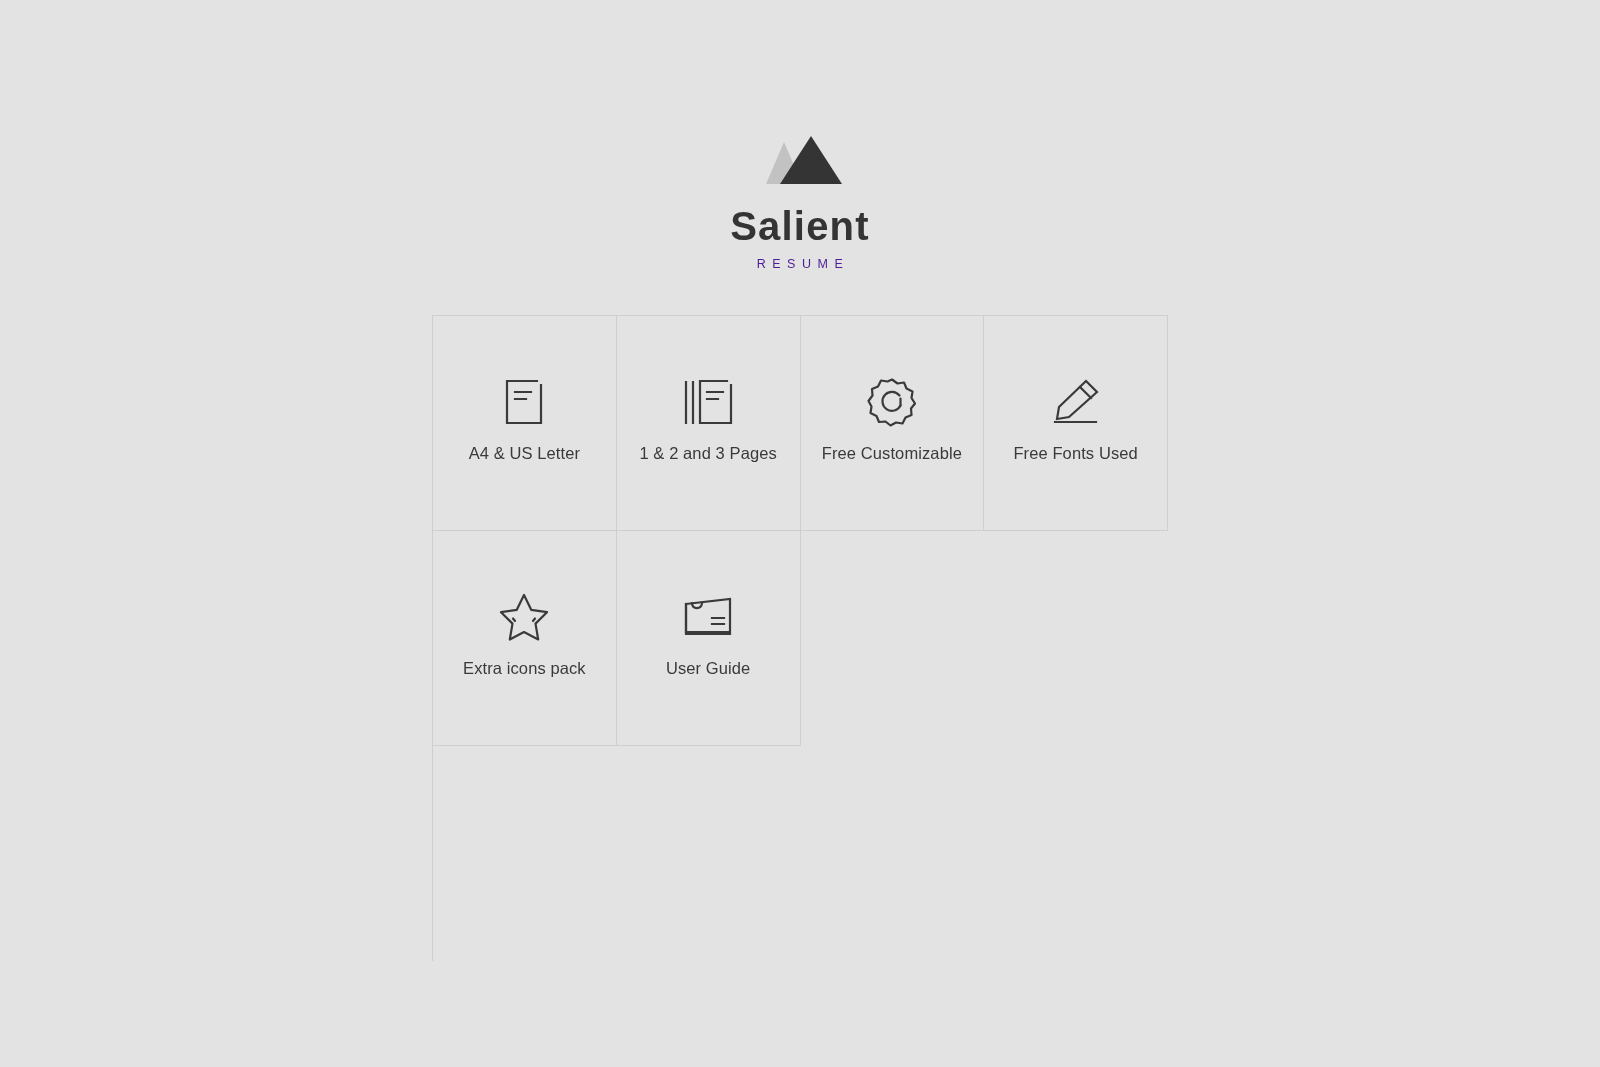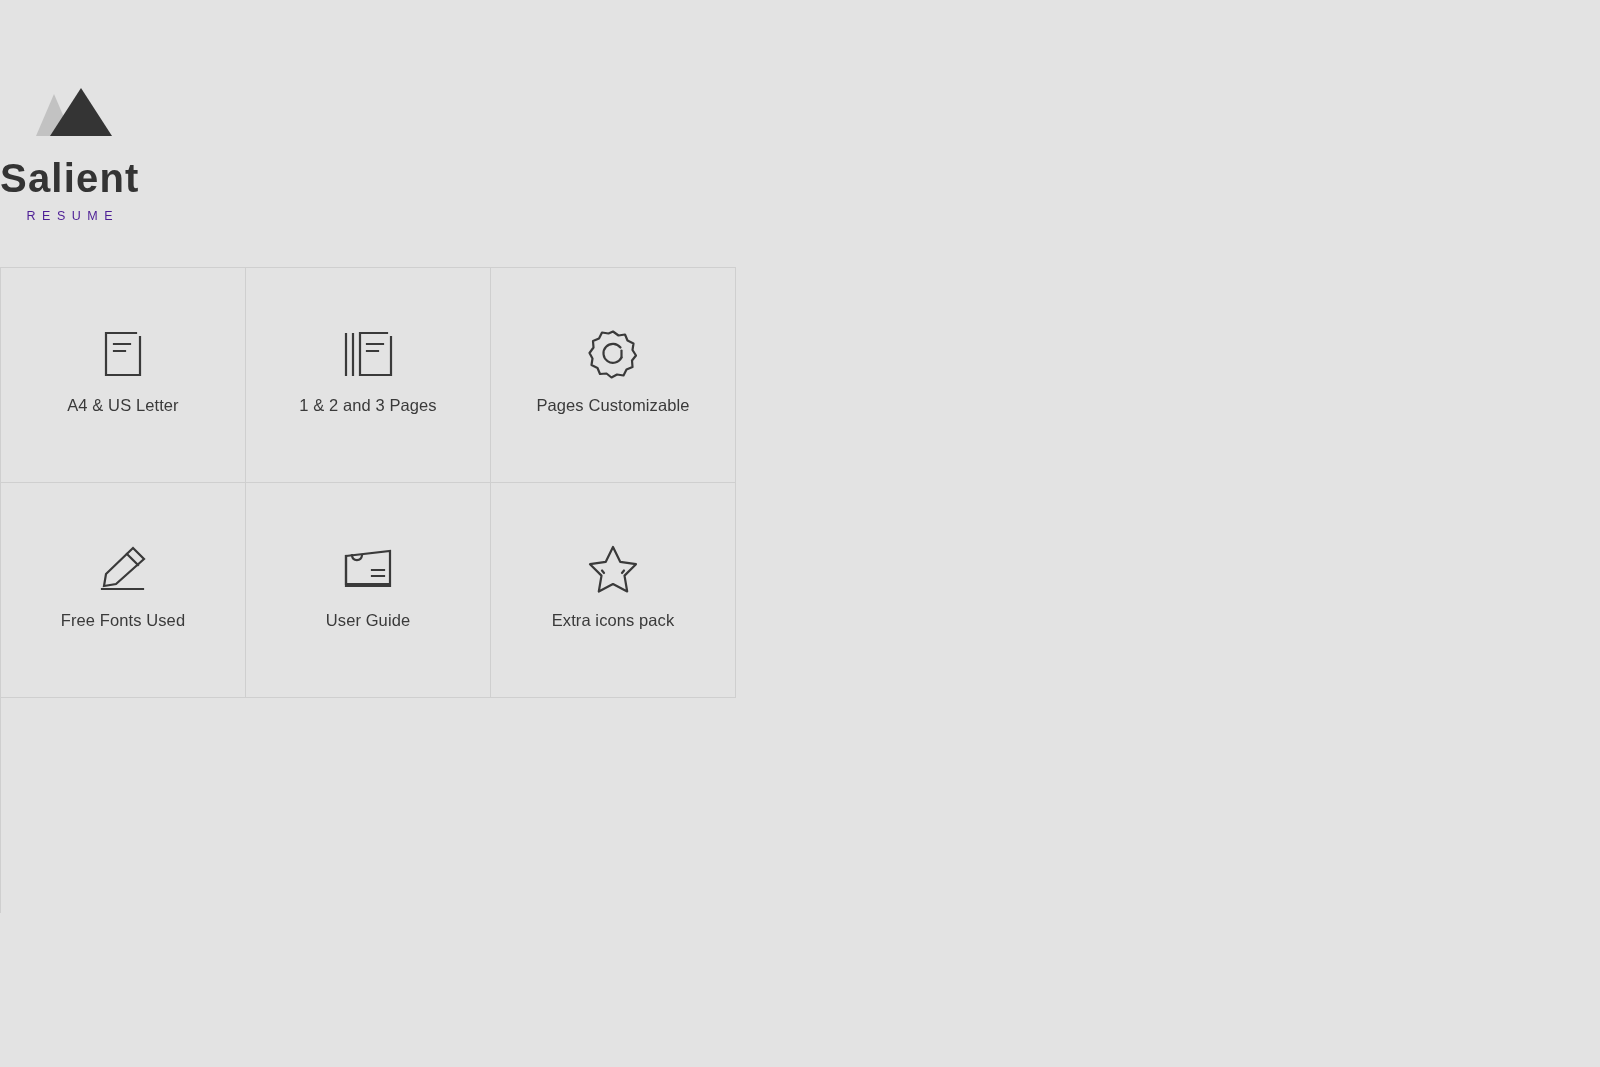--- a/index.html
+++ b/index.html
@@ -13,21 +13,22 @@
     font-family: "Liberation Sans", sans-serif;
     overflow: hidden;
   }
 
   .slide {
     position: relative;
     width: 1600px;
     height: 871px;
     display: flex;
     flex-direction: column;
-    align-items: flex-start;
+    align-items: center;
+    margin-top: 48px;
   }
 
   
   .brand {
     margin-top: 86px;
     display: flex;
     flex-direction: column;
     align-items: center;
   }
   .logo-mark {
@@ -50,21 +51,21 @@
     color: #4c1d95;
     line-height: 1;
     padding-left: 6px;
   }
 
   
   .grid {
     margin-top: 44px;
     width: 735px;
     display: grid;
-    grid-template-columns: repeat(3, 1fr);
+    grid-template-columns: repeat(4, 1fr);
     grid-template-rows: repeat(3, 215px);
     border-top: 1px solid #cfcfcf;
     border-left: 1px solid #cfcfcf;
   }
   .cell {
     border-right: 1px solid #cfcfcf;
     border-bottom: 1px solid #cfcfcf;
     display: flex;
     flex-direction: column;
     align-items: center;
@@ -131,55 +132,55 @@
     </div>
 
     <div class="cell">
       <span class="cell-icon">
         <svg width="50" height="50" viewBox="0 0 50 50" fill="none" stroke="#3a3a3a" stroke-width="2.2" stroke-linejoin="round" stroke-linecap="round">
           <path d="M25 2.5 L30.5 6.5 L37 5.5 L39.5 11.5 L45.5 14.5 L44.5 21 L48 26.5 L44 31.5 L44.5 38 L38.5 40.5 L35.5 46.5 L29 45.5 L23.5 48.5 L18.5 44.5 L12 45 L9.5 39 L3.5 36 L4.5 29.5 L1.5 24 L5.5 18.5 L5 12 L11 9.5 L14 3.5 L20.5 4.5 Z"></path>
           <path d="M32.5 18.5 A9.5 9.5 0 1 0 33.5 28.5"></path>
           <path d="M33.5 28.5 L33.5 21.5"></path>
         </svg>
       </span>
-      <div class="cell-label">Pages Customizable</div>
+      <div class="cell-label">Free Customizable</div>
     </div>
 
     <div class="cell">
       <span class="cell-icon">
         <svg width="48" height="46" viewBox="0 0 48 46" fill="none" stroke="#3a3a3a" stroke-width="2.2" stroke-linejoin="miter" stroke-linecap="square">
           <path d="M34 2 L45 13 L17 38 L5 40 L7 28 Z"></path>
           <path d="M28 8 L39 19"></path>
           <path d="M3 43 H44"></path>
         </svg>
       </span>
       <div class="cell-label">Free Fonts Used</div>
     </div>
 
     <div class="cell">
       <span class="cell-icon">
+        <svg width="50" height="48" viewBox="0 0 50 48" fill="none" stroke="#3a3a3a" stroke-width="2.2" stroke-linejoin="round" stroke-linecap="round">
+          <path d="M25 2 L32.2 16.8 L48 19.2 L36.5 30.6 L39.2 46.5 L25 39 L10.8 46.5 L13.5 30.6 L2 19.2 L17.8 16.8 Z"></path>
+          <path d="M16 28 L14 25.5"></path>
+          <path d="M34 28 L36 25.5"></path>
+        </svg>
+      </span>
+      <div class="cell-label">Extra icons pack</div>
+    </div>
+
+    <div class="cell">
+      <span class="cell-icon">
         <svg width="52" height="42" viewBox="0 0 52 42" fill="none" stroke="#3a3a3a" stroke-width="2.2" stroke-linejoin="miter" stroke-linecap="square">
           <path d="M4 8 L48 3 L48 36 L4 36 Z"></path>
           <path d="M4 8 V36"></path>
           <path d="M10 7.3 C10.6 13.5 19 13.8 20 7.3"></path>
           <path d="M30 22 H42 M30 28 H42"></path>
           <path d="M4 38 H48"></path>
         </svg>
       </span>
       <div class="cell-label">User Guide</div>
     </div>
 
-    <div class="cell">
-      <span class="cell-icon">
-        <svg width="50" height="48" viewBox="0 0 50 48" fill="none" stroke="#3a3a3a" stroke-width="2.2" stroke-linejoin="round" stroke-linecap="round">
-          <path d="M25 2 L32.2 16.8 L48 19.2 L36.5 30.6 L39.2 46.5 L25 39 L10.8 46.5 L13.5 30.6 L2 19.2 L17.8 16.8 Z"></path>
-          <path d="M16 28 L14 25.5"></path>
-          <path d="M34 28 L36 25.5"></path>
-        </svg>
-      </span>
-      <div class="cell-label">Extra icons pack</div>
-    </div>
-
 
 
 
   </div>
 </div>
 
 </body></html>

